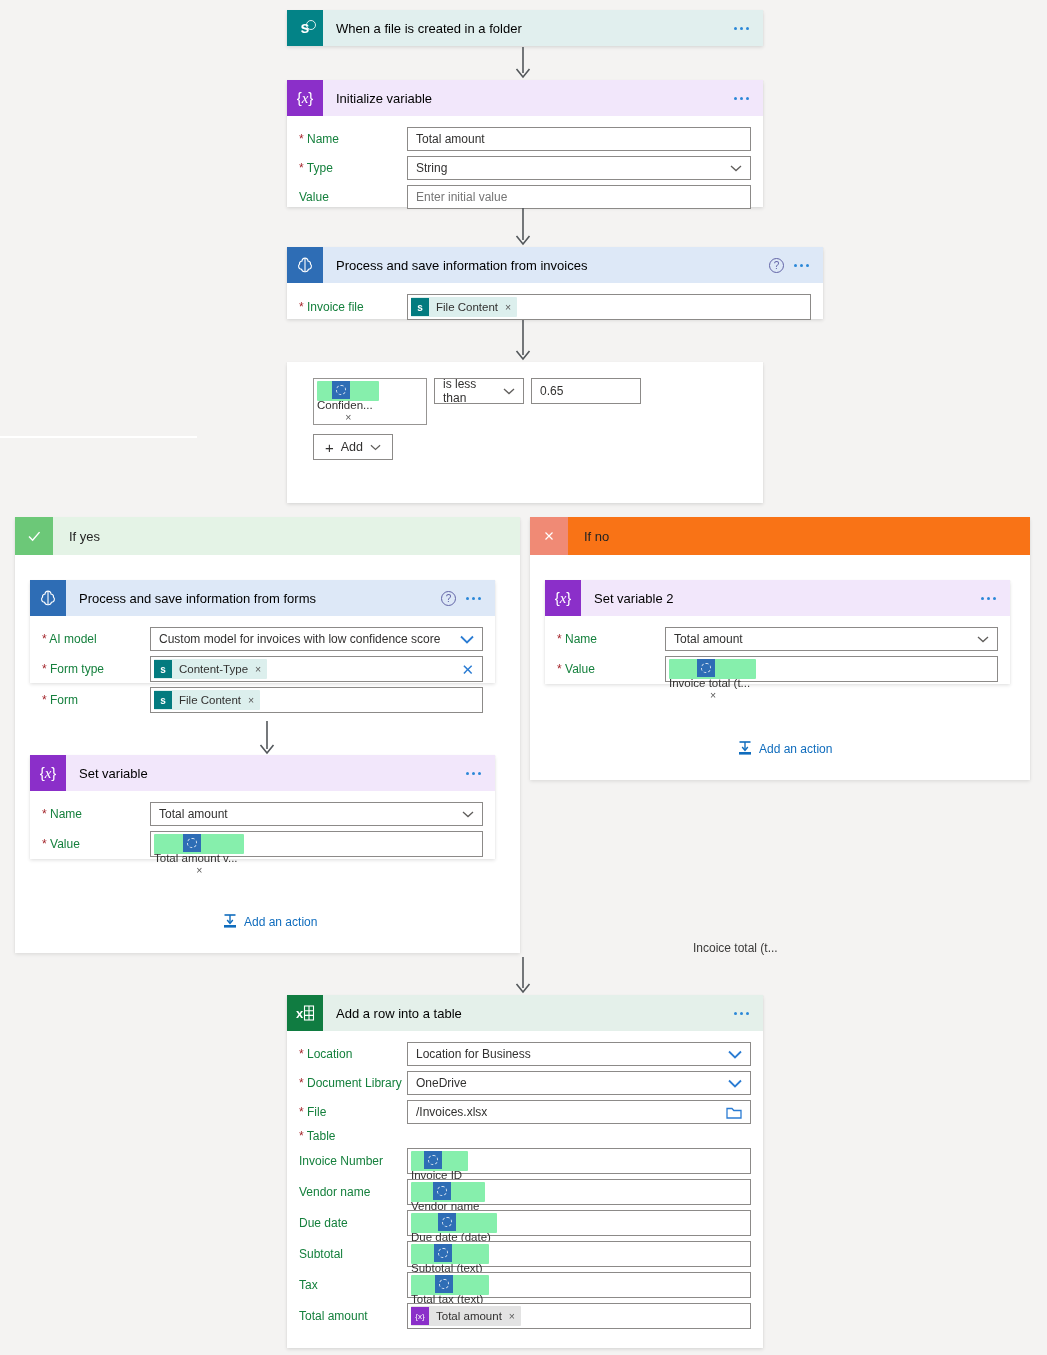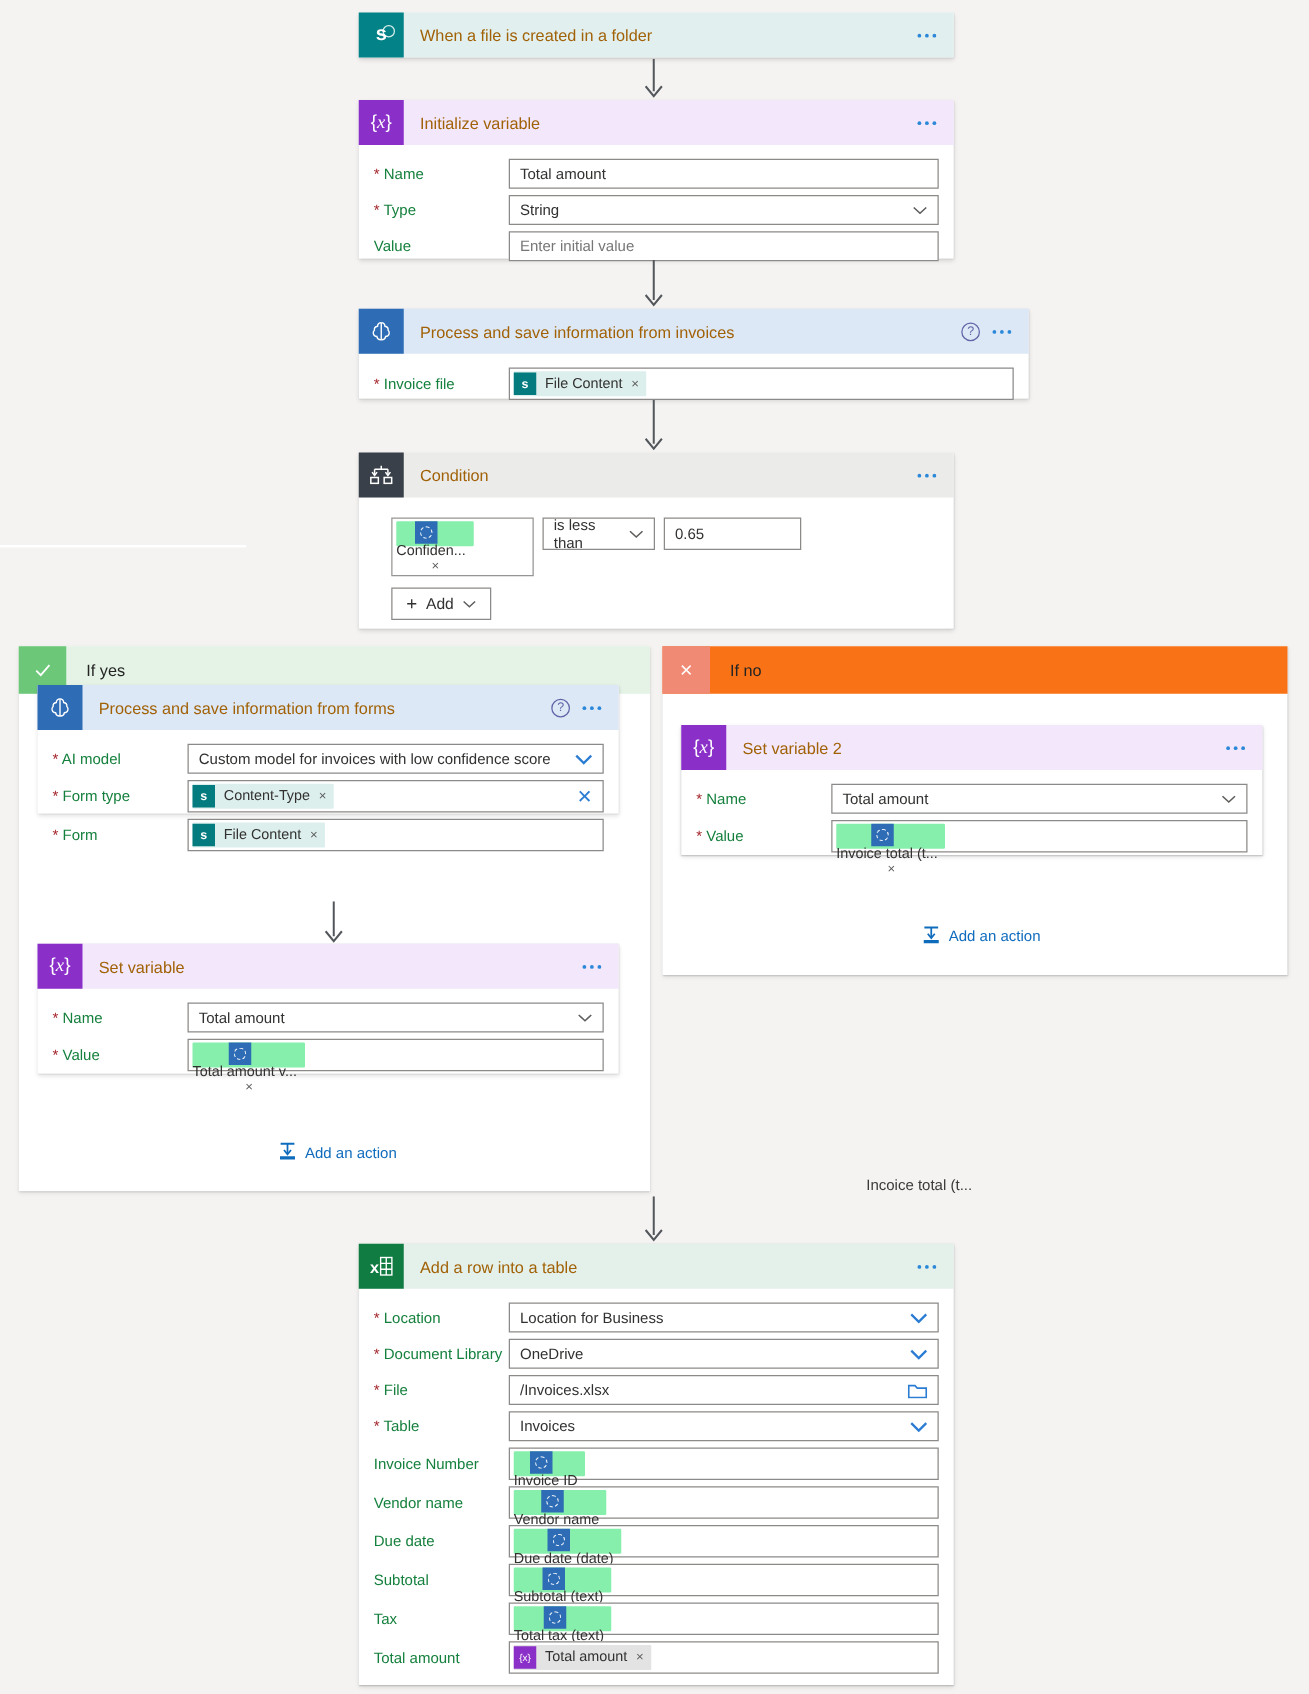--- a/index.html
+++ b/index.html
@@ -5,21 +5,21 @@
   * { margin:0; padding:0; box-sizing:border-box; }
   html,body { background:#f4f3f2; }
   .canvas { position:relative; width:1047px; height:1355px; background:#f4f3f2;
             font-family:"Liberation Sans", sans-serif; overflow:hidden; }
 
   
   .card { position:absolute; background:#fff;
           box-shadow:0 0.4px 1px rgba(0,0,0,.18), 0 1.6px 3.6px rgba(0,0,0,.12); }
   .card-header { height:36px; display:flex; align-items:center; }
   .card-icon { width:36px; height:36px; flex:none; display:flex; align-items:center; justify-content:center; color:#fff; }
-  .card-title { margin-left:13px; font-size:13px; color:#a16207; flex:1; white-space:nowrap; overflow:hidden; }
+  .card-title { margin-left:13px; font-size:13px; color:#000000; flex:1; white-space:nowrap; overflow:hidden; }
   .dots { display:flex; gap:3px; margin:0 14px 0 10px; cursor:pointer; }
   .dots i { width:3px; height:3px; border-radius:50%; background:#2b88d8; }
   .help-circle { width:15px; height:15px; border:1px solid #6264a7; border-radius:50%; color:#6264a7;
                  font-size:10px; display:flex; align-items:center; justify-content:center; flex:none; }
 
   
   .h-teal   { background:#e1efee; }
   .h-purple { background:#f2e7fb; }
   .h-blue   { background:#dde8f7; }
   .h-gray   { background:#ebebea; }
@@ -198,40 +198,20 @@
       </div>
     </div>
   </div>
 
   <svg class="arrow" style="left:513px; top:320px;" width="20" height="41">
     <line x1="10" y1="0" x2="10" y2="35" stroke="#53575b" stroke-width="1.6"></line>
     <path d="M3.5 31 L10 39 L16.5 31" fill="none" stroke="#53575b" stroke-width="1.6"></path>
   </svg>
 
   <div class="card" style="left:287px; top:362px; width:476px; height:141px;">
-    <div class="card-header h-gray">
-      <div class="card-icon bg-cond">
-        <svg width="24" height="24" viewBox="0 0 36 36" fill="none" stroke="#fff" stroke-width="1.8">
-          <path d="M18 7 L18 11"></path>
-            <path d="M10 11 H26"></path>
-          <path d="M10 11 V17"></path>
-            <path d="M26 11 V17"></path>
-          <path d="M7 14.5 L10 18.5 L13 14.5"></path>
-            <path d="M23 14.5 L26 18.5 L29 14.5"></path>
-          <rect x="5.5" y="21" width="9" height="7"></rect>
-            <rect x="21.5" y="21" width="9" height="7"></rect>
-        </svg>
-      </div>
-      <div class="card-title">Condition</div>
-      <div class="dots">
-          <i></i>
-          <i></i>
-          <i></i>
-        </div>
-    </div>
     <div class="cond-body">
       <div class="cond-row">
         <div class="operand-box">
           <span class="token ai">
             <span class="t-icon ai">
                 <b></b>
               </span>
             <span>Confiden...</span>
             <span class="tx">×</span>
           </span>
@@ -266,21 +246,21 @@
     <div class="branch-header bh-green">
       <div class="b-icon bi-green">
         <svg width="20" height="20" viewBox="0 0 36 36">
             <path d="M9 19 L15.5 25.5 L28 11" fill="none" stroke="#fff" stroke-width="2.6"></path>
           </svg>
       </div>
       <div class="b-title">If yes</div>
     </div>
   </div>
 
-  <div class="card" style="left:30px; top:548px; width:465px; height:103px;">
+  <div class="card" style="left:30px; top:580px; width:465px; height:103px;">
     <div class="card-header h-blue">
       <div class="card-icon bg-ai">
         <svg width="22" height="22" viewBox="0 0 24 24" fill="none" stroke="#fff" stroke-width="1.2">
           <path d="M12 4.5 C10 4.5 8.6 6 8.8 7.6 C7 7.9 5.8 9.4 6 11.1 C5.2 11.9 4.8 13 5.1 14.1 C5.4 15.6 6.7 16.6 8.2 16.6 C8.5 18.2 9.9 19.4 11.5 19.4 L12 19.4"></path>
           <path d="M12 4.5 C14 4.5 15.4 6 15.2 7.6 C17 7.9 18.2 9.4 18 11.1 C18.8 11.9 19.2 13 18.9 14.1 C18.6 15.6 17.3 16.6 15.8 16.6 C15.5 18.2 14.1 19.4 12.5 19.4 L12 19.4"></path>
           <path d="M12 4.5 L12 19.4"></path>
         </svg>
       </div>
       <div class="card-title">Process and save information from forms</div>
       <div class="help-circle">
@@ -496,28 +476,20 @@
           <span>/Invoices.xlsx</span>
           <span class="folder-ic">
             <svg width="16" height="13" viewBox="0 0 16 13">
                 <path d="M1 2.5 H6 L7.8 4.5 H15 V12 H1 Z" fill="none" stroke="currentColor" stroke-width="1.3"></path>
               </svg>
           </span>
         </div>
       </div>
       <div class="frow">
         <div class="flabel required">Table</div>
-        <div class="select-box">
-          <span>Invoices</span>
-          <span class="chev blue">
-            <svg width="14" height="9" viewBox="0 0 14 9">
-                <path d="M1 1.5 L7 7.5 L13 1.5" fill="none" stroke="currentColor" stroke-width="1.8"></path>
-              </svg>
-          </span>
-        </div>
       </div>
       <div class="frow">
         <div class="flabel">Invoice Number</div>
         <div class="token-box">
           <span class="token ai">
             <span class="t-icon ai">
                 <b></b>
               </span>
             <span>Invoice ID</span>
             <span class="tx">×</span>

